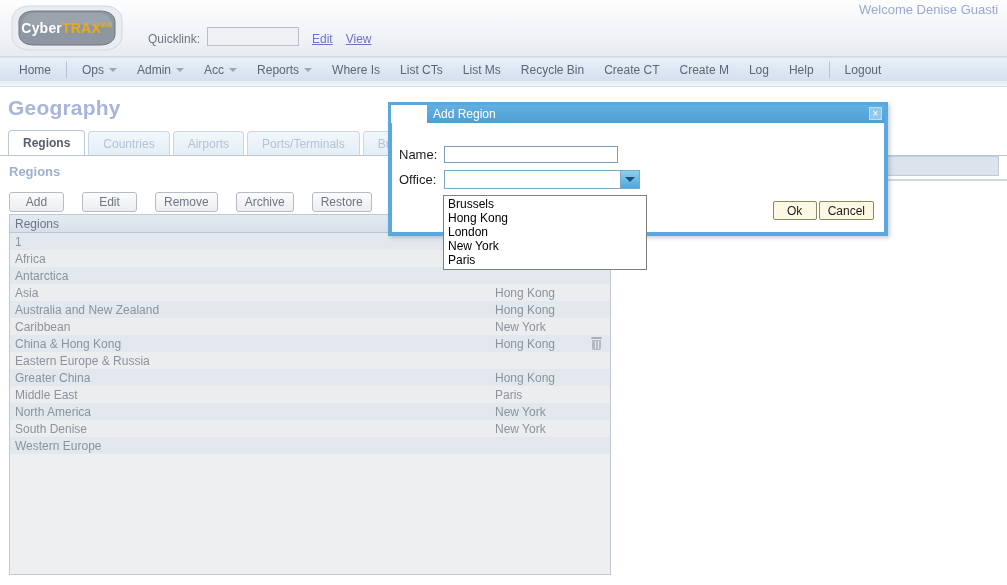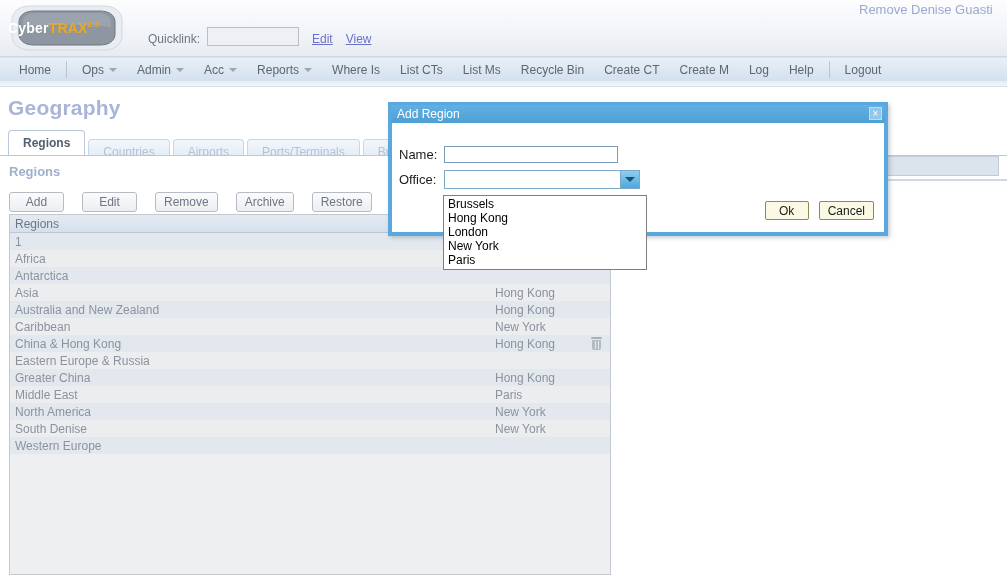--- a/index.html
+++ b/index.html
@@ -40,21 +40,21 @@
     position: absolute;
     left: 0; top: 0;
     width: 118px; height: 52px;
   }
   .logo-text {
     position: absolute;
     left: 0; top: 0;
     width: 118px; height: 52px;
     display: flex;
     align-items: center;
-    justify-content: flex-start;
+    justify-content: center;
     font-size: 14px;
     font-weight: bold;
     letter-spacing: .2px;
     pointer-events: none;
   }
   .logo-cyber { color: #ffffff; }
   .logo-trax { color: #f0a818; }
   .logo-ver {
     color: #f0a818;
     font-size: 8px;
@@ -171,21 +171,21 @@
     width: 1007px;
     height: 26px;
     border-bottom: 1px solid #b9c8da;
     background: transparent;
     display: flex;
     align-items: flex-end;
     padding-left: 8px;
     box-sizing: border-box;
   }
   .tab {
-    height: 16px;
+    height: 24px;
     line-height: 24px;
     padding: 0 14px;
     font-size: 12px;
     color: #b2c3d6;
     background: linear-gradient(to bottom, #f3f7fb, #e5edf6);
     border: 1px solid #c9d7e5;
     border-bottom: none;
     border-radius: 4px 4px 0 0;
     margin-right: 3px;
     cursor: pointer;
@@ -348,20 +348,21 @@
   }
   .dialog-title {
     height: 18px;
     background: linear-gradient(to bottom, #62b0e2, #4e9fd4);
     color: #ffffff;
     font-size: 12px;
     line-height: 18px;
     padding-left: 6px;
     position: relative;
     box-sizing: border-box;
+    margin-left: 36px;
   }
   .dialog-close {
     position: absolute;
     right: 3px;
     top: 2px;
     width: 13px;
     height: 13px;
     background: #8fc8ea;
     border: 1px solid #bcdcf2;
     color: #ffffff;
@@ -459,21 +460,21 @@
     padding-left: 4px;
     cursor: pointer;
     white-space: nowrap;
   }
 
   .dialog-buttons {
     position: absolute;
     right: 10px;
     bottom: 12px;
     display: flex;
-    gap: 10px;
+    gap: 2px;
   }
   .dlg-btn {
     min-width: 44px;
     height: 19px;
     line-height: 18px;
     text-align: center;
     font-size: 12px;
     font-family: "Liberation Sans", sans-serif;
     color: #1c1c1c;
     background: #fbf8e3;
@@ -504,21 +505,21 @@
       </div>
     </div>
 
     <div class="quicklink-row">
       <span class="quicklink-label">Quicklink:</span>
       <input class="quicklink-input" type="text" value="" style="">
       <span class="qlink">Edit</span>
       <span class="qlink">View</span>
     </div>
 
-    <div class="welcome">Remove Denise Guasti</div>
+    <div class="welcome">Welcome Denise Guasti</div>
   </div>
 
   <div class="navbar">
     <div class="nav-item">
       <span>Home</span>
     </div>
     <div class="nav-sep"></div>
     <div class="nav-item">
       <span>Ops</span>
       <i class="nav-caret"></i>

